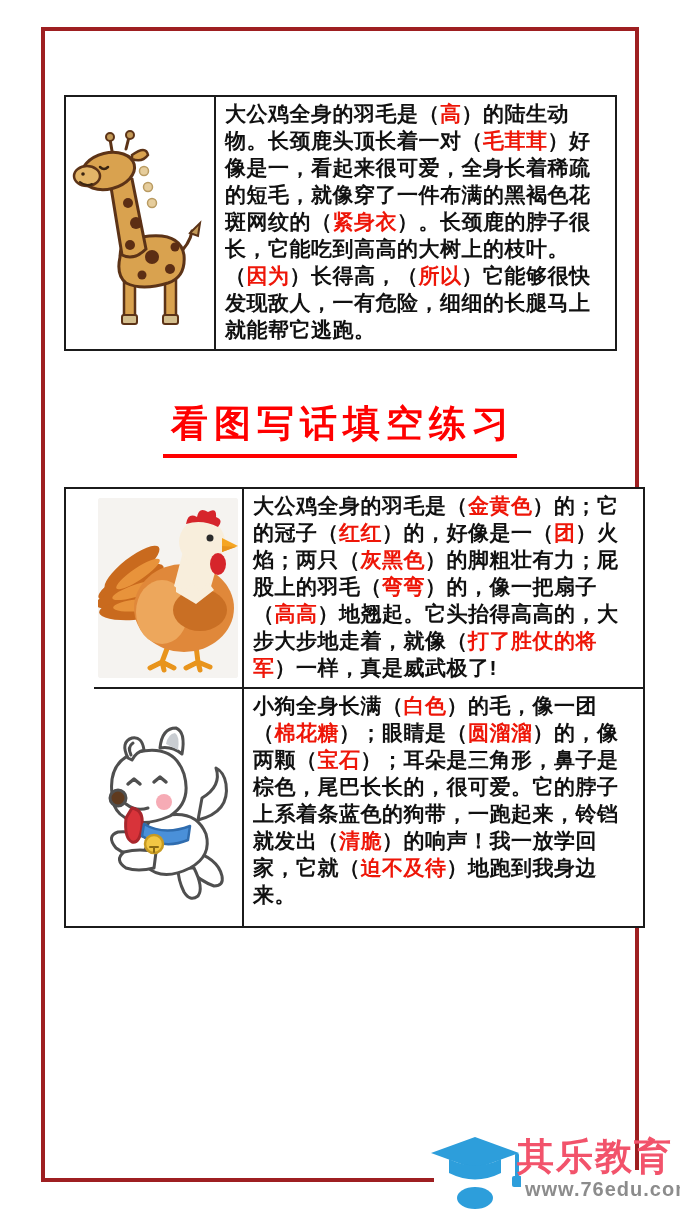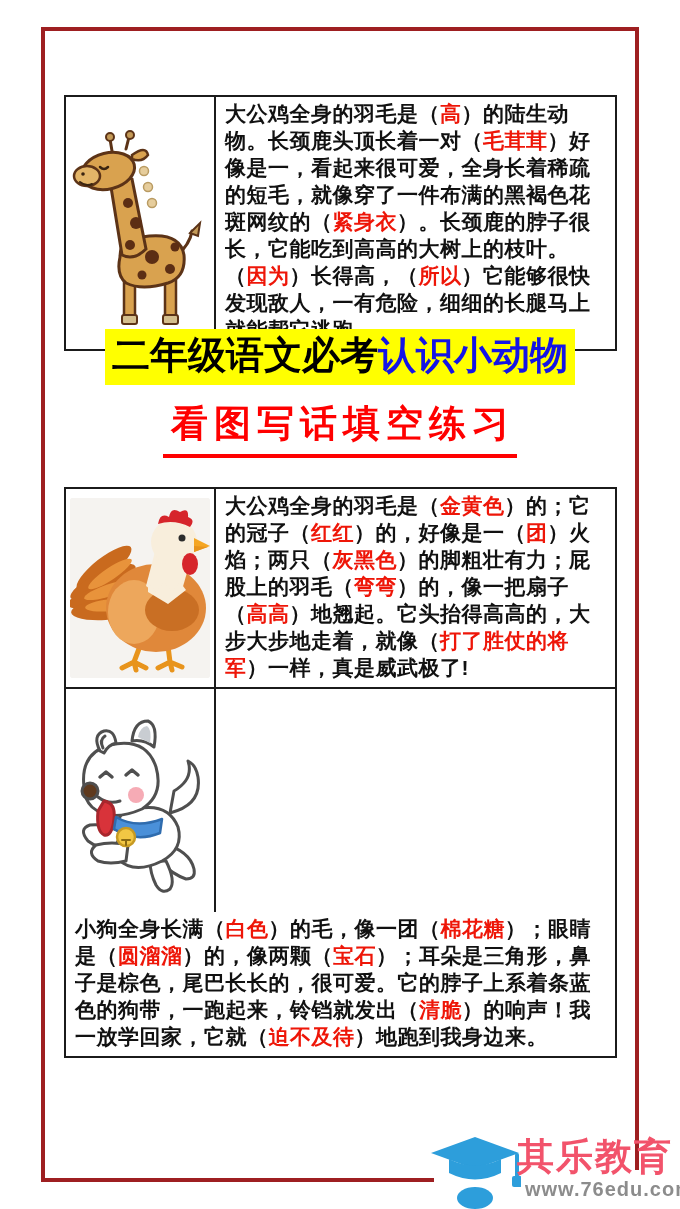--- a/index.html
+++ b/index.html
@@ -23,36 +23,36 @@
   .page-border{
     position:absolute;left:41px;top:27px;width:590px;height:1147px;
     border:4px solid var(--border-red);
   }
   
   .tbl{
     position:absolute;left:64px;width:549px;background:#fff;
     border:2px solid var(--line-black);
   }
   .tbl1{top:95px;}
-  .tbl2{top:487px;}
+  .tbl2{top:487px;padding-left:28px;}
   .row{display:flex;align-items:stretch;}
   .row + .row{border-top:2px solid var(--line-black);}
   .img-cell{
     width:150px;min-width:150px;border-right:2px solid var(--line-black);
     display:flex;align-items:center;justify-content:center;padding:4px;
     box-sizing:border-box;
   }
   .text-cell{
     flex:1;padding:3px 6px 6px 9px;font-size:21px;font-weight:700;
     line-height:27px;color:#111;letter-spacing:0.5px;
   }
   .text-cell .ans{color:var(--answer-red);}
   .row-giraffe{min-height:220px;}
   .row-rooster{min-height:189px;}
-  .row-dog{min-height:237px;flex-direction:column;}
+  .row-dog{min-height:237px;}
   .animal-bg{background:#F5F3F0;border-radius:3px;}
   
   .title-wrap{position:absolute;left:0;top:329px;width:680px;text-align:center;}
   .hl{
     display:inline-block;background:var(--highlight-yellow);
     padding:5px 7px 7px;font-size:38px;font-weight:900;line-height:1.15;
     white-space:nowrap;
   }
   .t-black{color:#000;}
   .t-blue{color:var(--title-blue);}
@@ -123,23 +123,20 @@
           <circle cx="80" cy="138" r="7" fill="#5C2E14"></circle>
           <circle cx="98" cy="150" r="5" fill="#5C2E14"></circle>
           <circle cx="70" cy="156" r="4.5" fill="#5C2E14"></circle>
           <circle cx="103" cy="128" r="4.5" fill="#5C2E14"></circle>
         </svg>
       </div>
       <div class="text-cell"><span>大公鸡全身的羽毛是（</span><span class="ans">高</span><span>）的陆生动物。长颈鹿头顶长着一对（</span><span class="ans">毛茸茸</span><span>）好像是一，看起来很可爱，全身长着稀疏的短毛，就像穿了一件布满的黑褐色花斑网纹的（</span><span class="ans">紧身衣</span><span>）。长颈鹿的脖子很长，它能吃到高高的大树上的枝叶。（</span><span class="ans">因为</span><span>）长得高，（</span><span class="ans">所以</span><span>）它能够很快发现敌人，一有危险，细细的长腿马上就能帮它逃跑。</span></div>
     </div>
   </div>
 
-  <div class="title-wrap">
-    <span class="hl"><span class="t-black">二年级语文必考</span><span class="t-blue">认识小动物</span></span>
-  </div>
 
   <div class="subtitle-wrap">
     <span class="sub">看图写话填空练习</span>
   </div>
 
   <div class="tbl tbl2">
     <div class="row row-rooster">
       <div class="img-cell">
         <svg class="animal-bg" width="140" height="180" viewBox="0 0 140 180">
           <rect x="0" y="0" width="140" height="180" fill="#F5F3F0"></rect>

